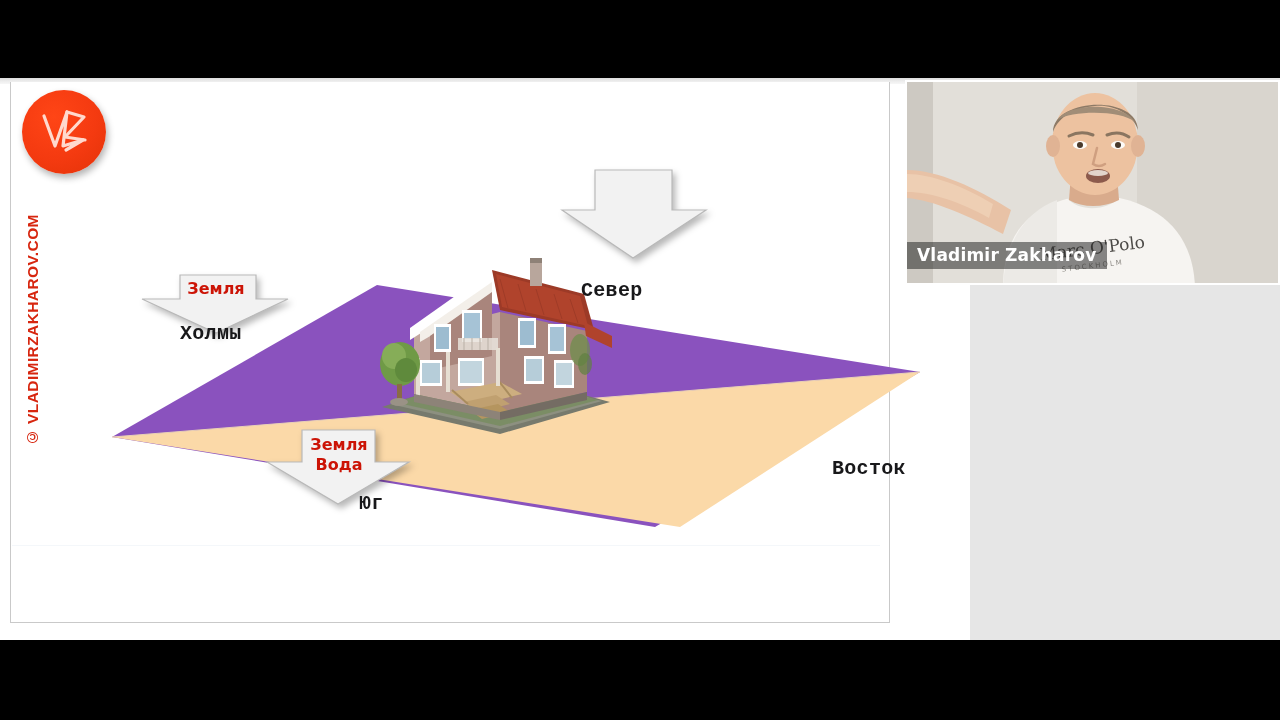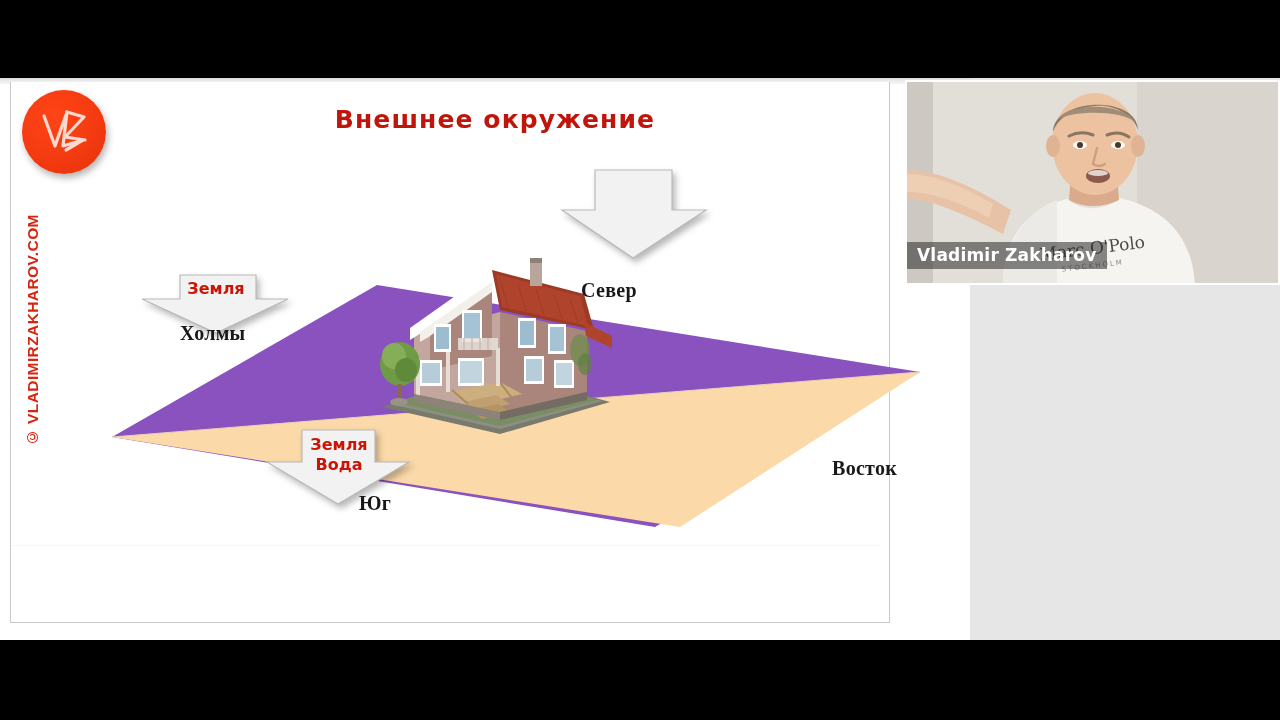--- a/index.html
+++ b/index.html
@@ -46,21 +46,21 @@
   .house-wrap { position:absolute; left:372px; top:252px; width:248px; height:185px; }
 
   
   .callout { position:absolute; }
   .arrow-shape { position:relative; filter:drop-shadow(3px 4px 3px rgba(0,0,0,.28)); }
   .arrow-shape svg { display:block; }
   .arrow-text { position:absolute; left:0; top:0; width:100%;
       color:#cc1406; font-size:16px; font-weight:bold; text-align:center;
       line-height:20px; font-family:"DejaVu Sans", sans-serif; }
   .dir-label { position:absolute; color:#18181a; font-size:20px; font-weight:bold;
-      font-family:Liberation Serif, serif; letter-spacing:.3px; white-space:nowrap; }
+      font-family:Liberation Mono, monospace; letter-spacing:.3px; white-space:nowrap; }
 
   
   .webcam { position:absolute; left:905px; top:80px; width:375px; height:205px;
       overflow:hidden; border:2px solid #ffffff; background:#cfccc6; }
   .cam-bg { position:absolute; inset:0;
       background:linear-gradient(115deg,#e4e1db 0%,#ddd9d2 40%,#d2cec7 70%,#c8c4bc 100%); }
   .cam-name { position:absolute; left:0; bottom:14px; padding:3px 10px 4px 10px;
       background:rgba(40,40,40,.55); color:#fff; font-size:17px; font-weight:bold;
       font-family:"DejaVu Sans", sans-serif; letter-spacing:.2px; }
 </style>
@@ -77,21 +77,20 @@
 
   <div class="logo-circle">
     <svg class="logo-mono" viewBox="0 0 84 84">
       <path d="M22 26 L33 56 L45 22 L41 56 L61 50 L44 60" fill="none" stroke="#ffd9cd" stroke-width="3.2" stroke-linecap="round" stroke-linejoin="round"></path>
       <path d="M45 22 L62 27 L43 47 L63 50" fill="none" stroke="#ffd9cd" stroke-width="3.2" stroke-linecap="round" stroke-linejoin="round"></path>
     </svg>
   </div>
 
   <div class="watermark">© VLADIMIRZAKHAROV.COM</div>
 
-  <div class="slide-title">Внешнее окружение</div>
 
   <div class="plot">
     <svg width="840" height="280" viewBox="0 0 840 280">
 
       <polygon points="12,167 277,15 820,102 555,257" fill="#8a52be"></polygon>
 
       <polygon points="12,167 820,102 580,257" fill="#fbd9a8"></polygon>
 
       <line x1="12" y1="167" x2="820" y2="102" stroke="#e9d0b6" stroke-width="1"></line>
     </svg>

